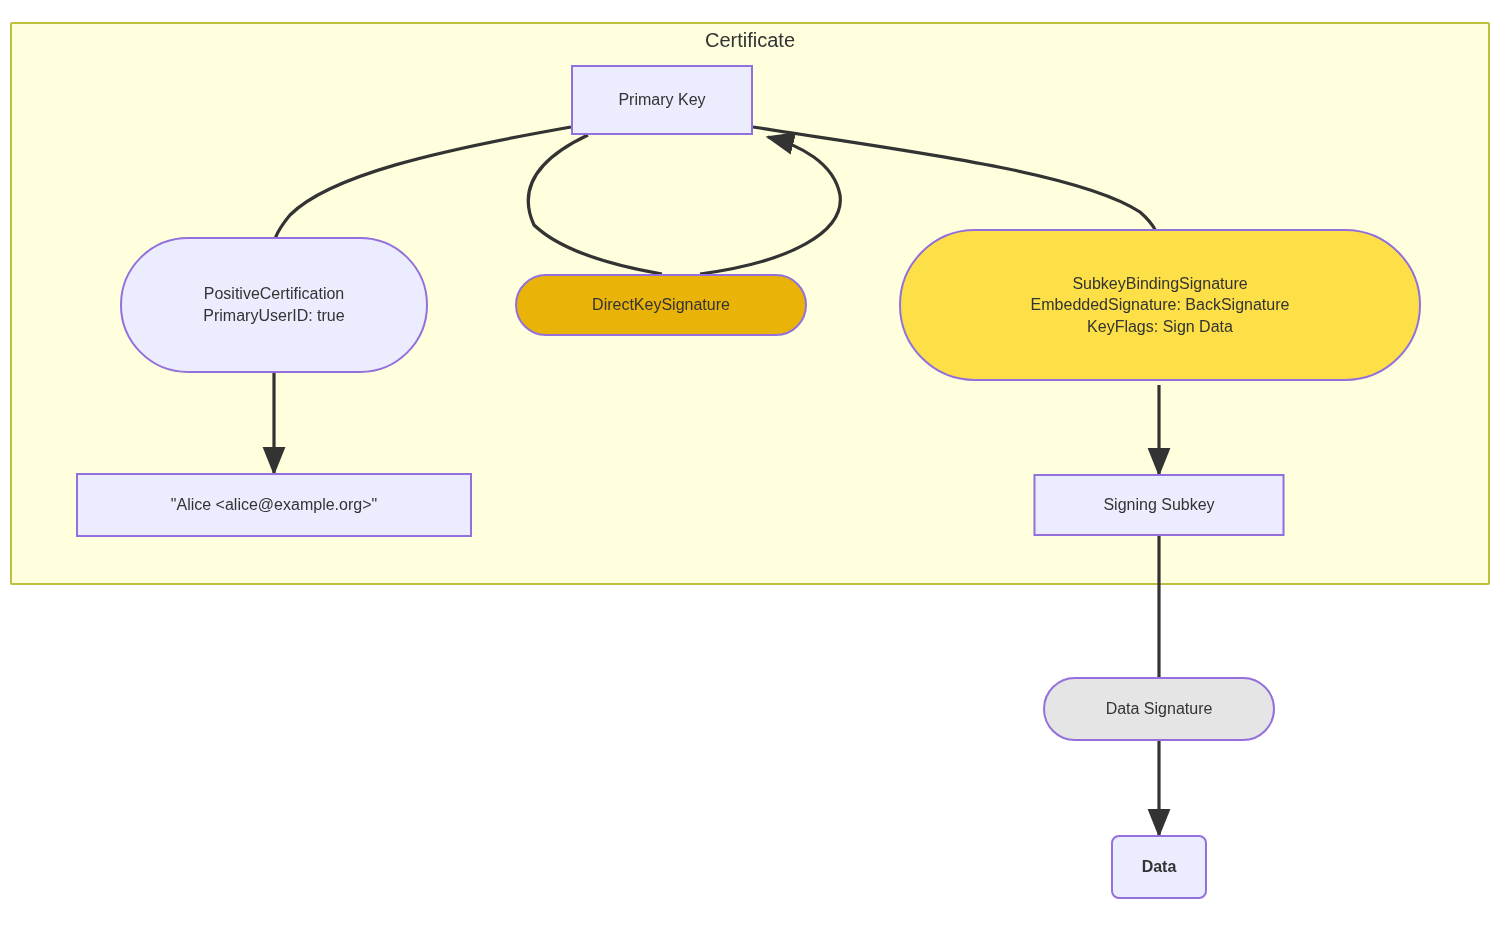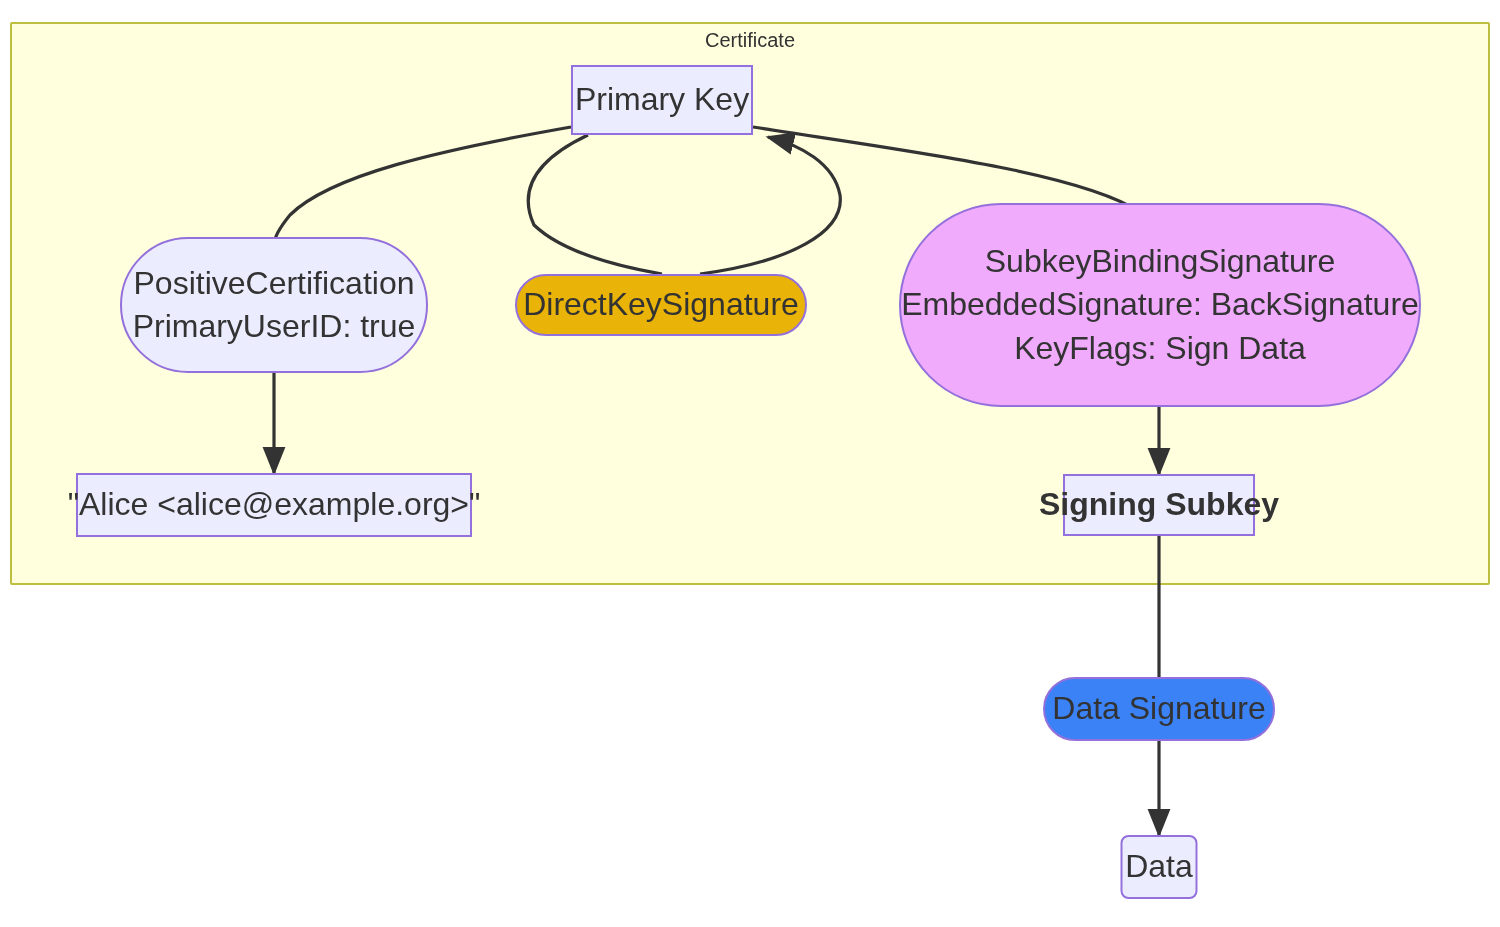--- a/index.html
+++ b/index.html
@@ -45,21 +45,21 @@
     position: absolute;
     box-sizing: border-box;
     background: #ececff;
     border: 2px solid #4d7c0f;
     color: #333333;
     display: flex;
     flex-direction: column;
     align-items: center;
     justify-content: center;
     text-align: center;
-    font-size: 32px;
+    font-size: 16px;
     line-height: 1.35;
     white-space: nowrap;
     transform: translate(-50%, -50%);
   }
   .node.rect { border-radius: 0; }
   .node.round { border-radius: 8px; }
   .node.stadium { border-radius: 999px; }
   .node-line { display: block; }
 </style>
 </head>
@@ -94,32 +94,32 @@
       <div class="node rect" style="left: 662px; top: 100px; width: 182px; height: 70px; background: rgb(236, 236, 255); border-color: rgb(147, 112, 219); color: rgb(51, 51, 51);">
         <span class="node-line">Primary Key</span>
       </div>
       <div class="node stadium" style="left: 274px; top: 305px; width: 308px; height: 136px; background: rgb(236, 236, 255); border-color: rgb(147, 112, 219); color: rgb(51, 51, 51);">
         <span class="node-line">PositiveCertification</span>
         <span class="node-line">PrimaryUserID: true</span>
       </div>
       <div class="node stadium" style="left: 661px; top: 305px; width: 292px; height: 62px; background: #eab308; border-color: rgb(147, 112, 219); color: rgb(51, 51, 51);">
         <span class="node-line">DirectKeySignature</span>
       </div>
-      <div class="node stadium" style="left: 1160px; top: 305px; width: 522px; height: 204px; background: #f0abfc; border-color: rgb(147, 112, 219); color: rgb(51, 51, 51);">
+      <div class="node stadium" style="left: 1160px; top: 305px; width: 522px; height: 152px; background: #fde047; border-color: rgb(147, 112, 219); color: rgb(51, 51, 51);">
         <span class="node-line">SubkeyBindingSignature</span>
         <span class="node-line">EmbeddedSignature: BackSignature</span>
         <span class="node-line">KeyFlags: Sign Data</span>
       </div>
       <div class="node rect" style="left: 274px; top: 505px; width: 396px; height: 64px; background: rgb(236, 236, 255); border-color: rgb(147, 112, 219); color: rgb(51, 51, 51);">
         <span class="node-line">"Alice &lt;alice@example.org&gt;"</span>
       </div>
-      <div class="node rect" style="left: 1159px; top: 505px; width: 192px; height: 62px; background: rgb(236, 236, 255); border-color: rgb(147, 112, 219); color: rgb(51, 51, 51); font-weight: bold;">
+      <div class="node rect" style="left: 1159px; top: 505px; width: 251px; height: 62px; background: rgb(236, 236, 255); border-color: rgb(147, 112, 219); color: rgb(51, 51, 51);">
         <span class="node-line">Signing Subkey</span>
       </div>
-      <div class="node stadium" style="left: 1159px; top: 709px; width: 232px; height: 64px; background: #3b82f6; border-color: rgb(147, 112, 219); color: rgb(51, 51, 51);">
+      <div class="node stadium" style="left: 1159px; top: 709px; width: 232px; height: 64px; background: #e5e5e5; border-color: rgb(147, 112, 219); color: rgb(51, 51, 51);">
         <span class="node-line">Data Signature</span>
       </div>
-      <div class="node round" style="left: 1159px; top: 867px; width: 77px; height: 64px; background: rgb(236, 236, 255); border-color: rgb(147, 112, 219); color: rgb(51, 51, 51);">
+      <div class="node round" style="left: 1159px; top: 867px; width: 96px; height: 64px; background: rgb(236, 236, 255); border-color: rgb(147, 112, 219); color: rgb(51, 51, 51); font-weight: bold;">
         <span class="node-line">Data</span>
       </div>
     </div>
 
 </div>
 
 </body></html>

